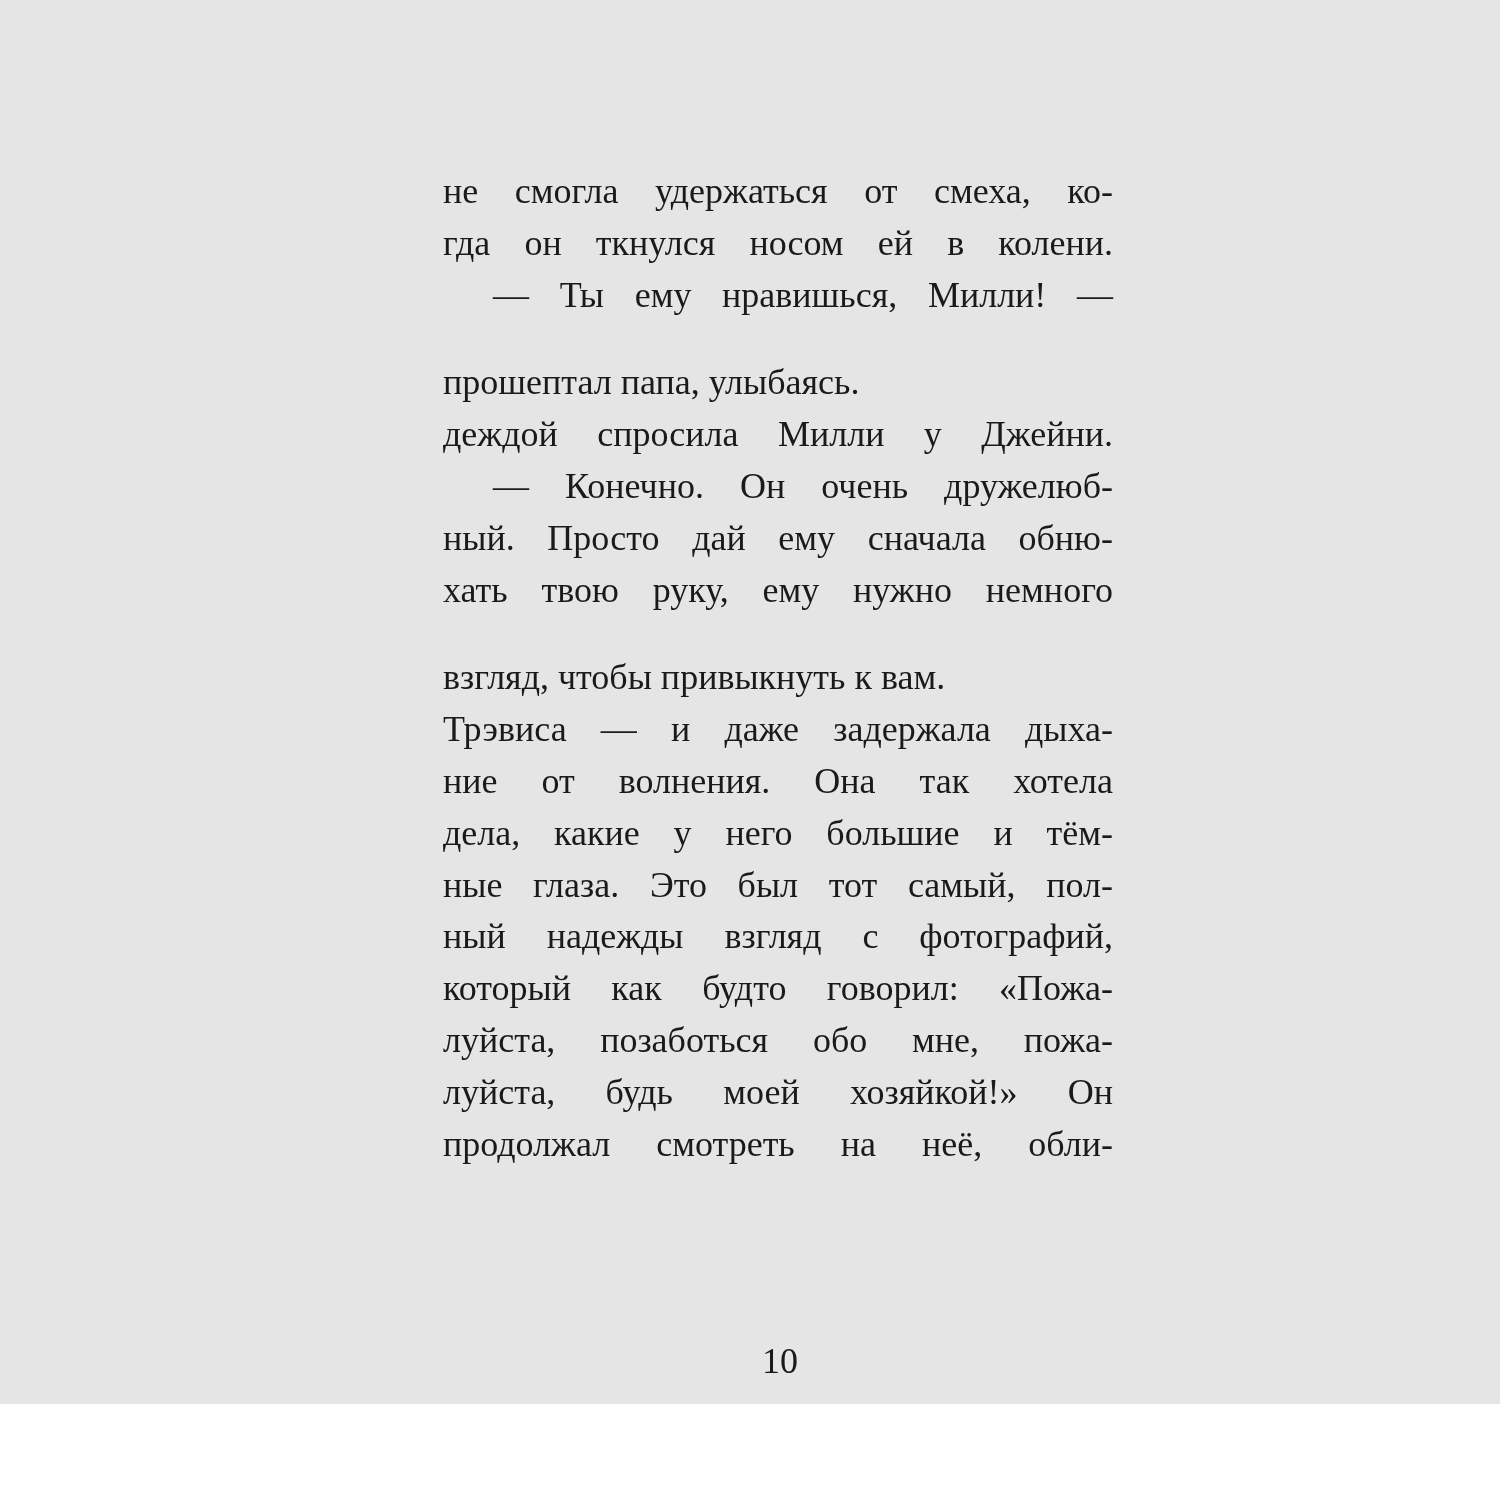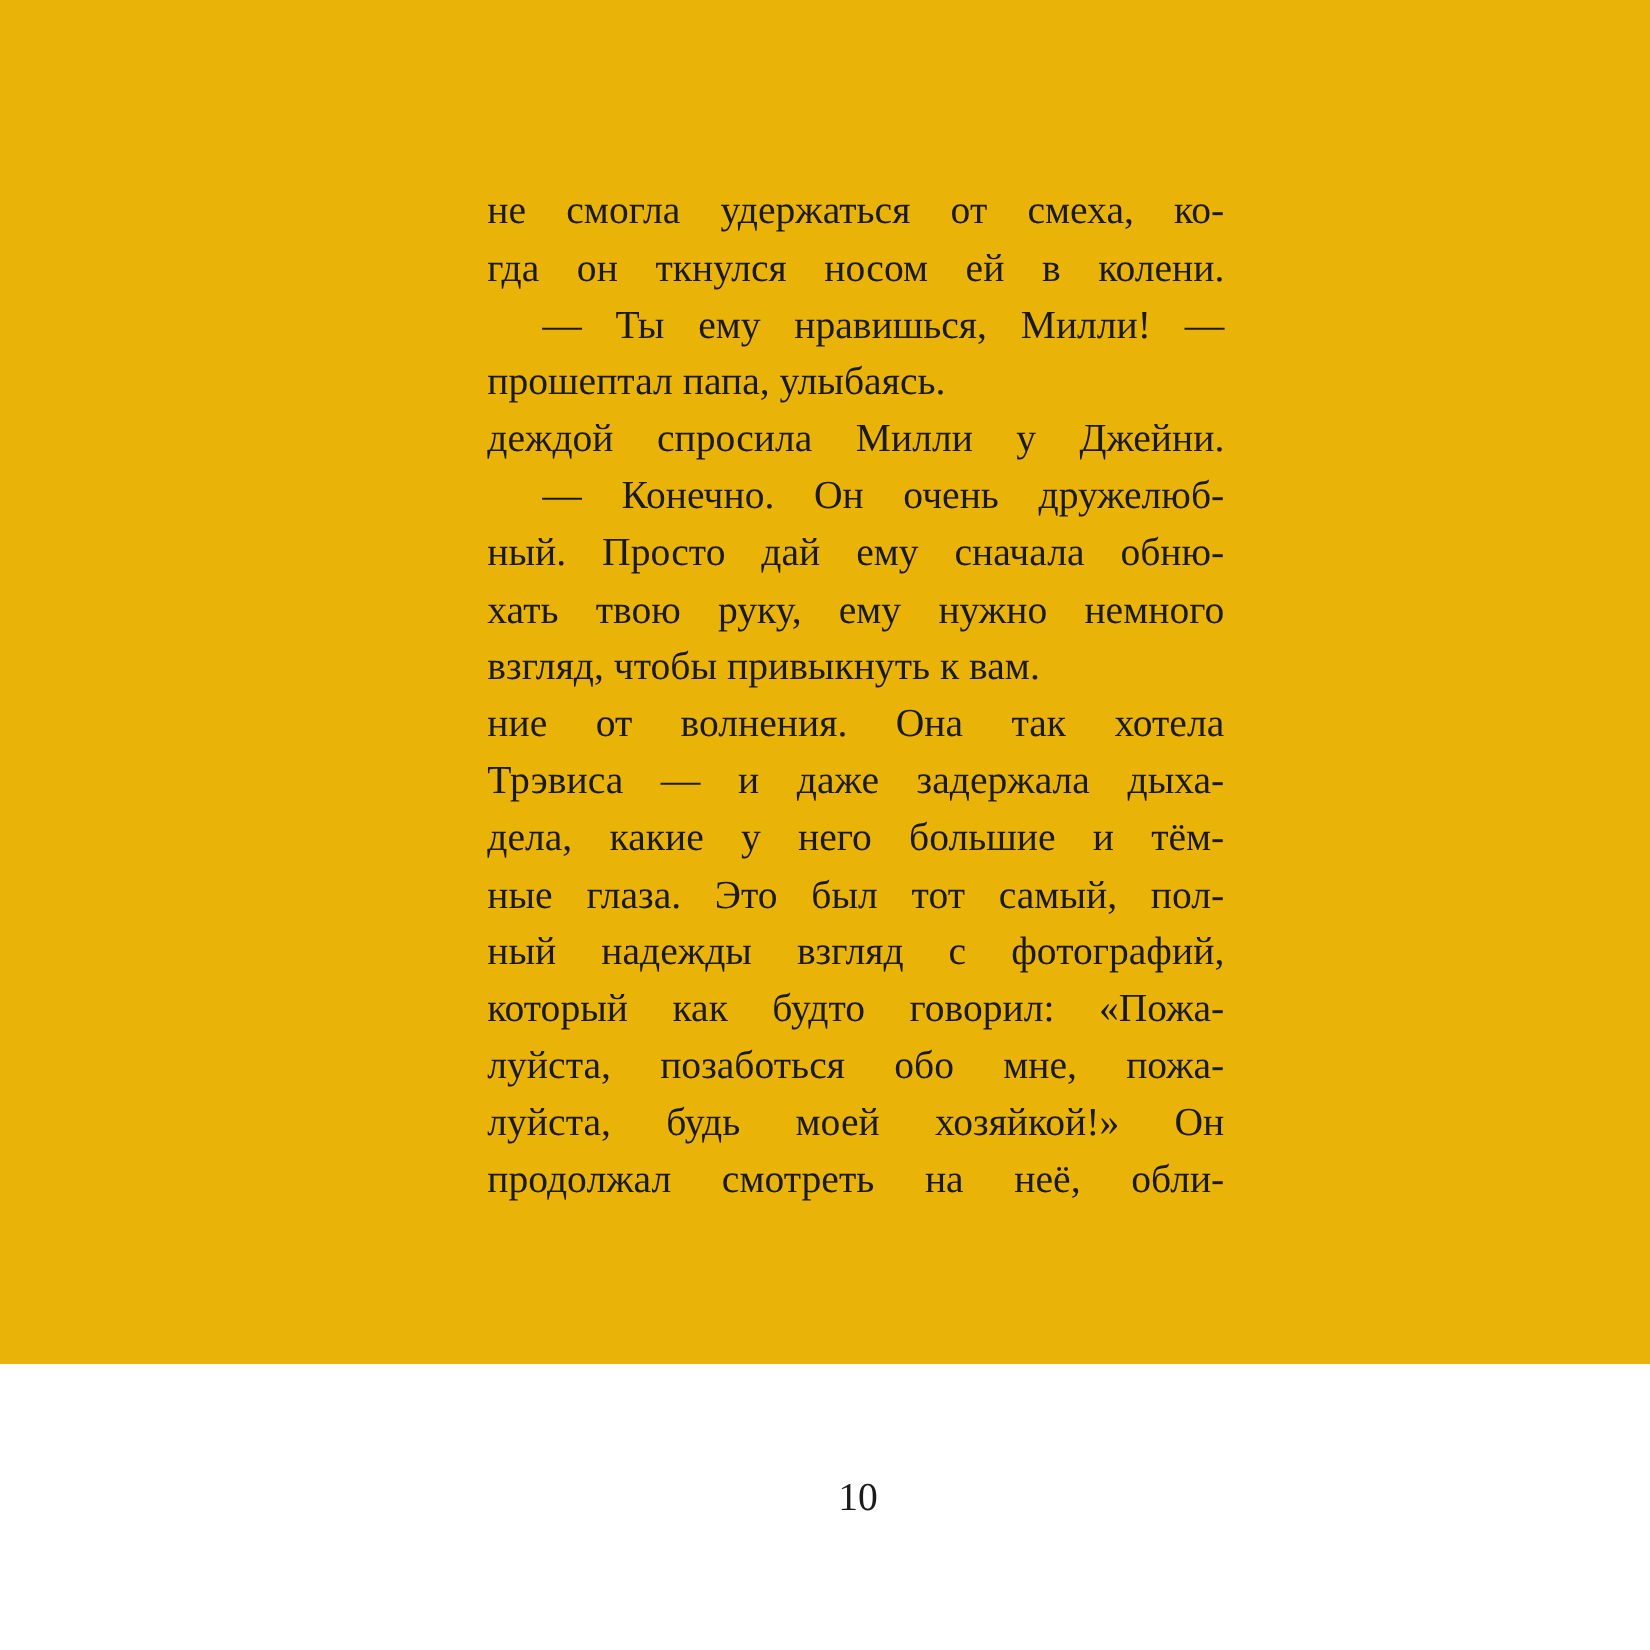--- a/index.html
+++ b/index.html
@@ -11,22 +11,22 @@
       width: 1500px;
       height: 1500px;
       position: relative;
       overflow: hidden;
     }
     .page {
       position: absolute;
       left: 0;
       top: 0;
       width: 1500px;
-      height: 1240px;
-      background: #eab308;
+      height: 1404px;
+      background: #e5e5e5;
     }
     .text-block {
       position: absolute;
       left: 443px;
       top: 166px;
       width: 670px;
       font-family: "Liberation Serif", "DejaVu Serif", serif;
       font-size: 36px;
       color: #1a1a1a;
     }
@@ -37,20 +37,21 @@
       white-space: nowrap;
       text-align: justify;
       text-align-last: justify;
       -moz-text-align-last: justify;
     }
     .line.indent {
       padding-left: 50px;
     }
     .line.last {
       text-align-last: left;
+      margin-top: 36px;
     }
     .page-number {
       position: absolute;
       left: 0;
       width: 1560px;
       top: 1340px;
       text-align: center;
       font-family: "Liberation Serif", "DejaVu Serif", serif;
       font-size: 36px;
       color: #1a1a1a;
@@ -63,22 +64,22 @@
   <div class="text-block">
     <div class="line">не смогла удержаться от смеха, ко-</div>
     <div class="line">гда он ткнулся носом ей в колени.</div>
     <div class="line indent">— Ты ему нравишься, Милли! —</div>
     <div class="line last">прошептал папа, улыбаясь.</div>
     <div class="line">деждой спросила Милли у Джейни.</div>
     <div class="line indent">— Конечно. Он очень дружелюб-</div>
     <div class="line">ный. Просто дай ему сначала обню-</div>
     <div class="line">хать твою руку, ему нужно немного</div>
     <div class="line last">взгляд, чтобы привыкнуть к вам.</div>
+    <div class="line">Трэвиса — и даже задержала дыха-</div>
     <div class="line">ние от волнения. Она так хотела</div>
-    <div class="line">Трэвиса — и даже задержала дыха-</div>
     <div class="line">дела, какие у него большие и тём-</div>
     <div class="line">ные глаза. Это был тот самый, пол-</div>
     <div class="line">ный надежды взгляд с фотографий,</div>
     <div class="line">который как будто говорил: «Пожа-</div>
     <div class="line">луйста, позаботься обо мне, пожа-</div>
     <div class="line">луйста, будь моей хозяйкой!» Он</div>
     <div class="line">продолжал смотреть на неё, обли-</div>
   </div>
   <div class="page-number">10</div>
 </div>

